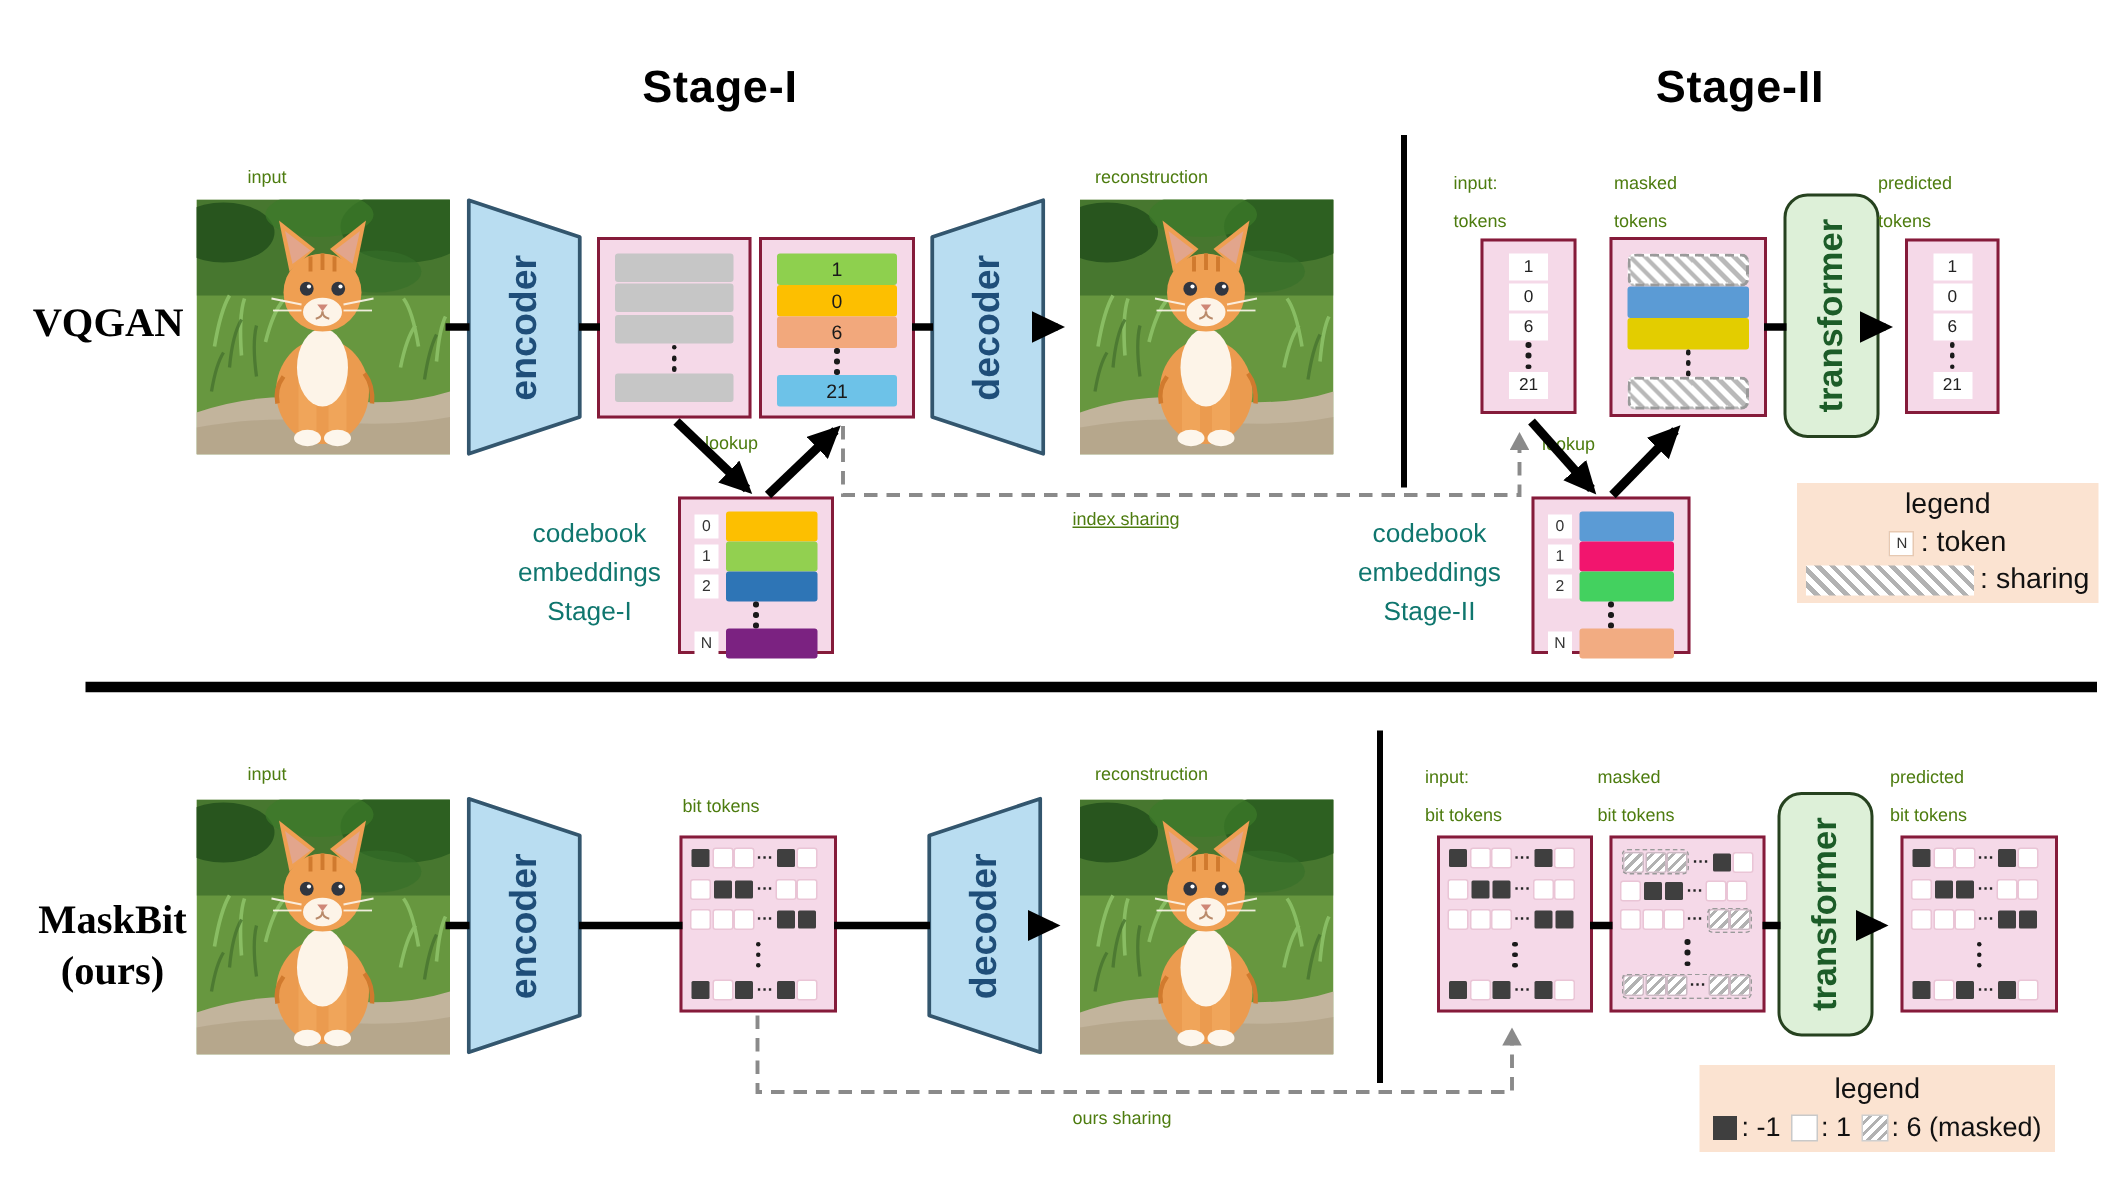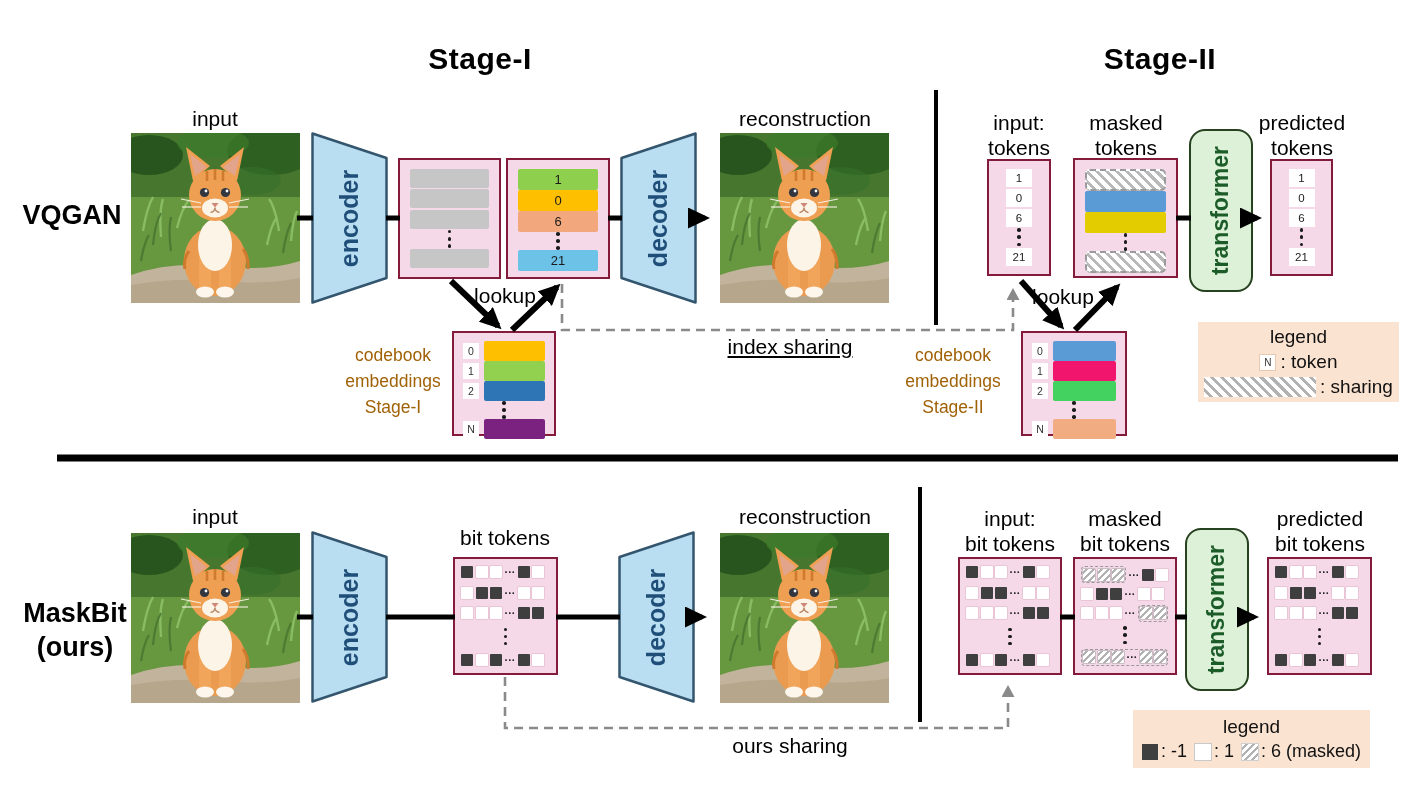--- a/index.html
+++ b/index.html
@@ -1,22 +1,22 @@
 <!DOCTYPE html>
 <html><head>
 <meta charset="utf-8">
 <style>
   html,body{margin:0;padding:0;background:#fff;}
   #canvas{position:relative;width:1408px;height:796px;background:#fff;overflow:hidden;
           font-family:"Liberation Sans",sans-serif;color:#111;}
   .abs{position:absolute;box-sizing:border-box;}
   .stage-title{font-size:30px;font-weight:800;text-align:center;letter-spacing:.5px;color:#000;}
-  .row-label{font-size:27px;font-weight:800;text-align:center;color:#000;line-height:34px;}
-  .lbl{font-size:21px;text-align:center;line-height:25px;color:#000000;white-space:nowrap;}
-  .lbl3{font-size:17.5px;text-align:center;line-height:26px;color:#a16207;}
+  .row-label{font-size:27px;font-weight:800;text-align:center;color:#000;line-height:34px;font-family:Liberation Serif, serif;}
+  .lbl{font-size:12px;text-align:left;line-height:25px;color:#4d7c0f;white-space:nowrap;}
+  .lbl3{font-size:17.5px;text-align:center;line-height:26px;color:#0f766e;}
   
   .pinkbox{background:#f5d9e8;border:2.5px solid #851b3a;display:flex;flex-direction:column;
            justify-content:space-between;padding:9px 10px;}
   .bar{height:21px;border-radius:2px;display:flex;align-items:center;justify-content:center;
        font-size:13px;color:#1a1a1a;flex:none;}
   .bar.gray{background:#c6c6c6;height:19px;}
   .bar.masked{height:18px;border:2px dashed #9a9a9a;border-radius:5px;
        background:repeating-linear-gradient(45deg,#ffffff 0 4px,#b9b9b9 4px 7px);}
   .vdots{display:flex;flex-direction:column;align-items:center;gap:3.5px;align-self:center;flex:none;}
   .vdots i{width:3.6px;height:3.6px;border-radius:50%;background:#1a1a1a;}

